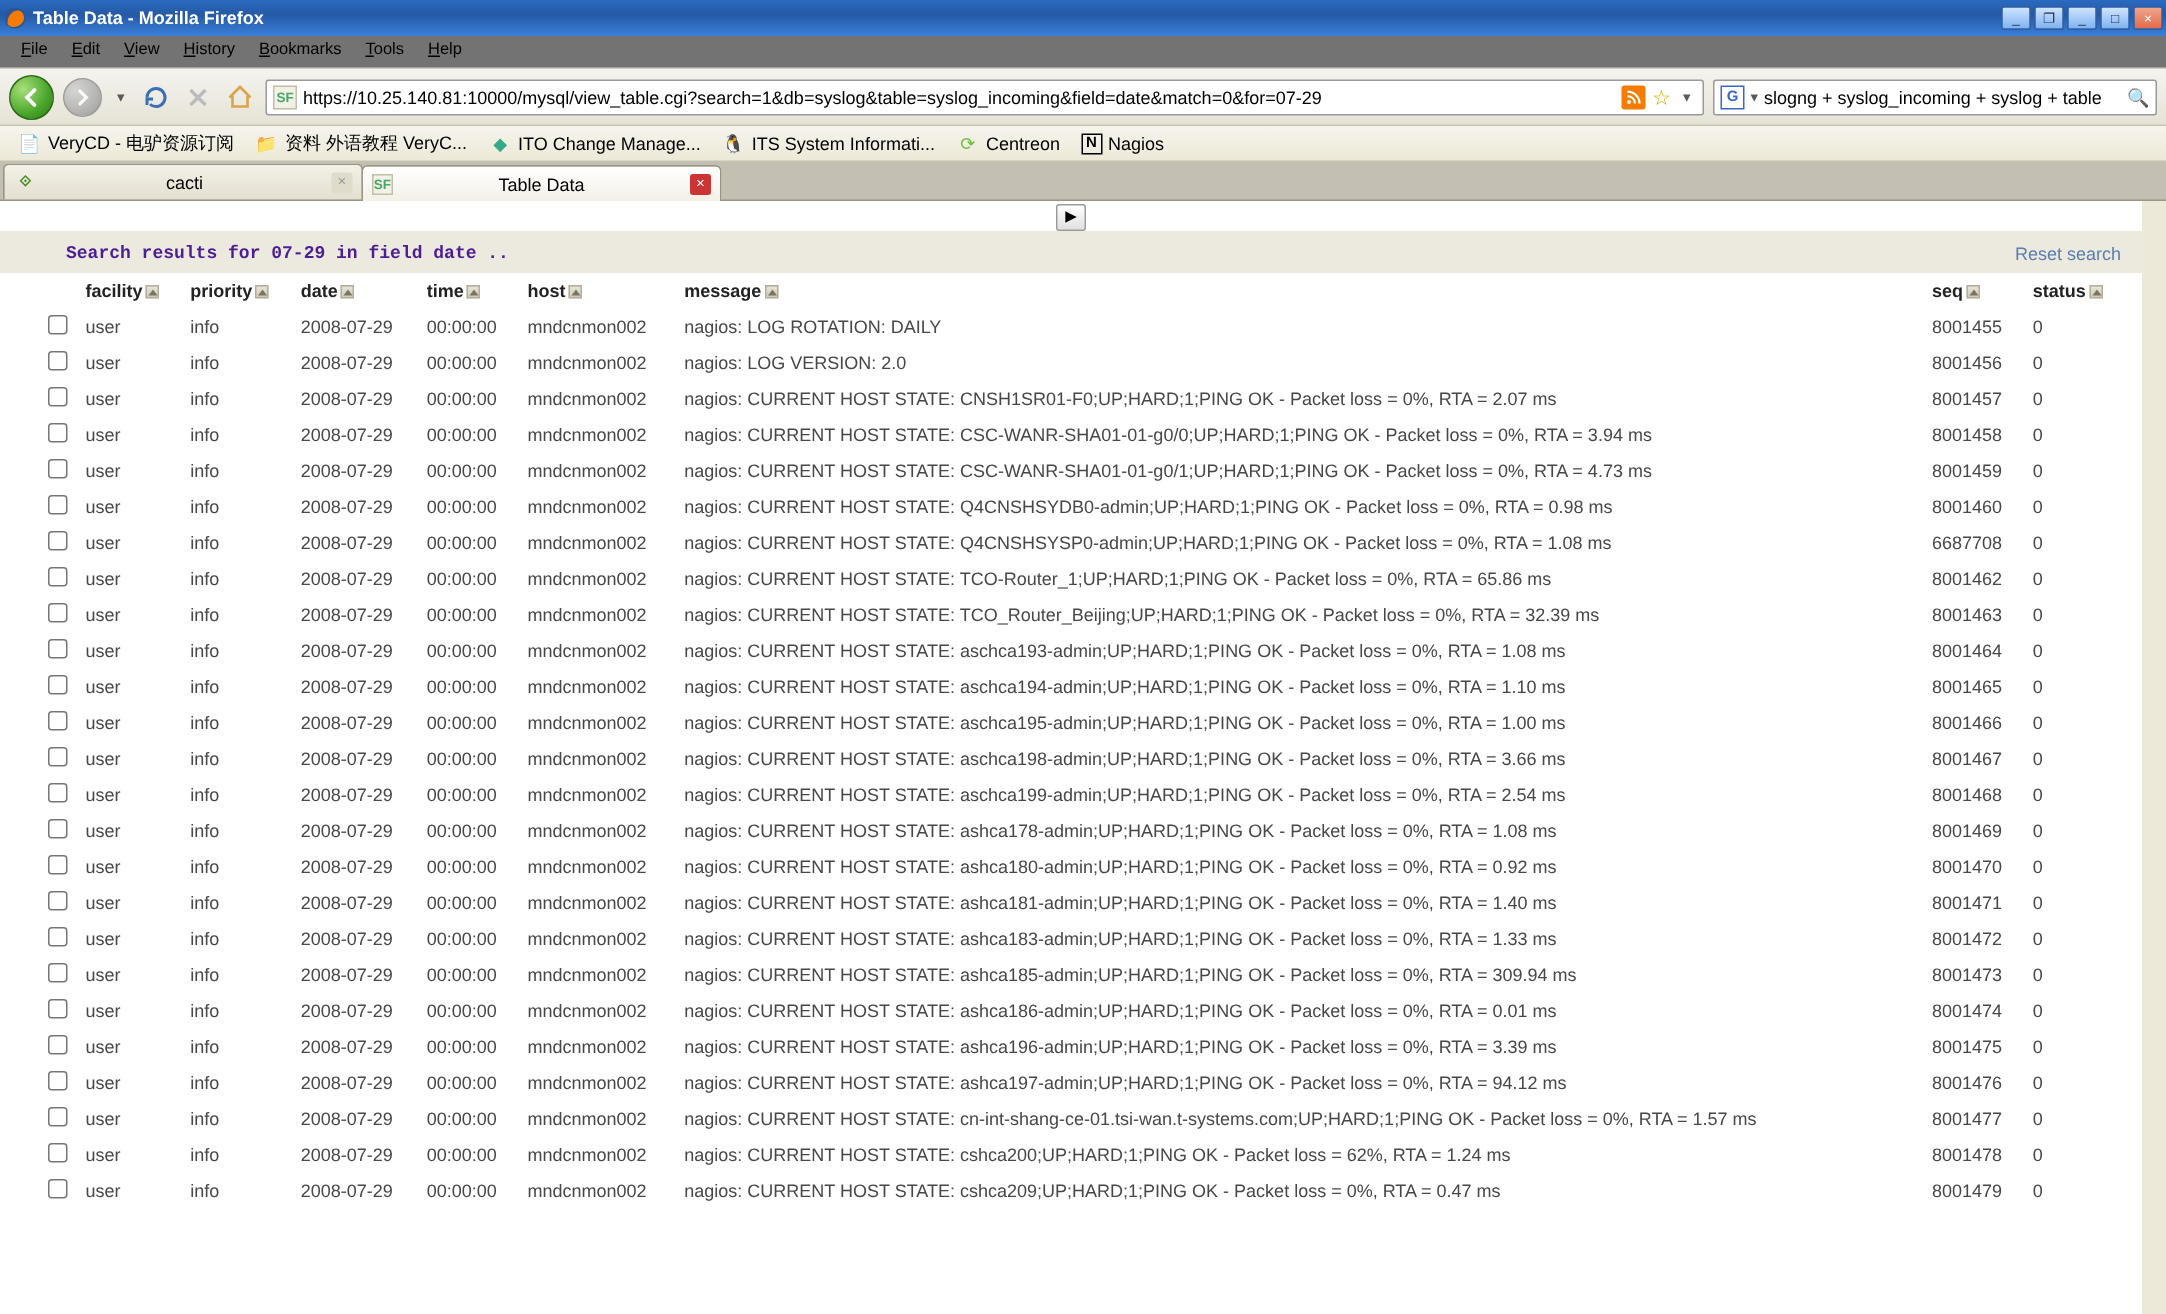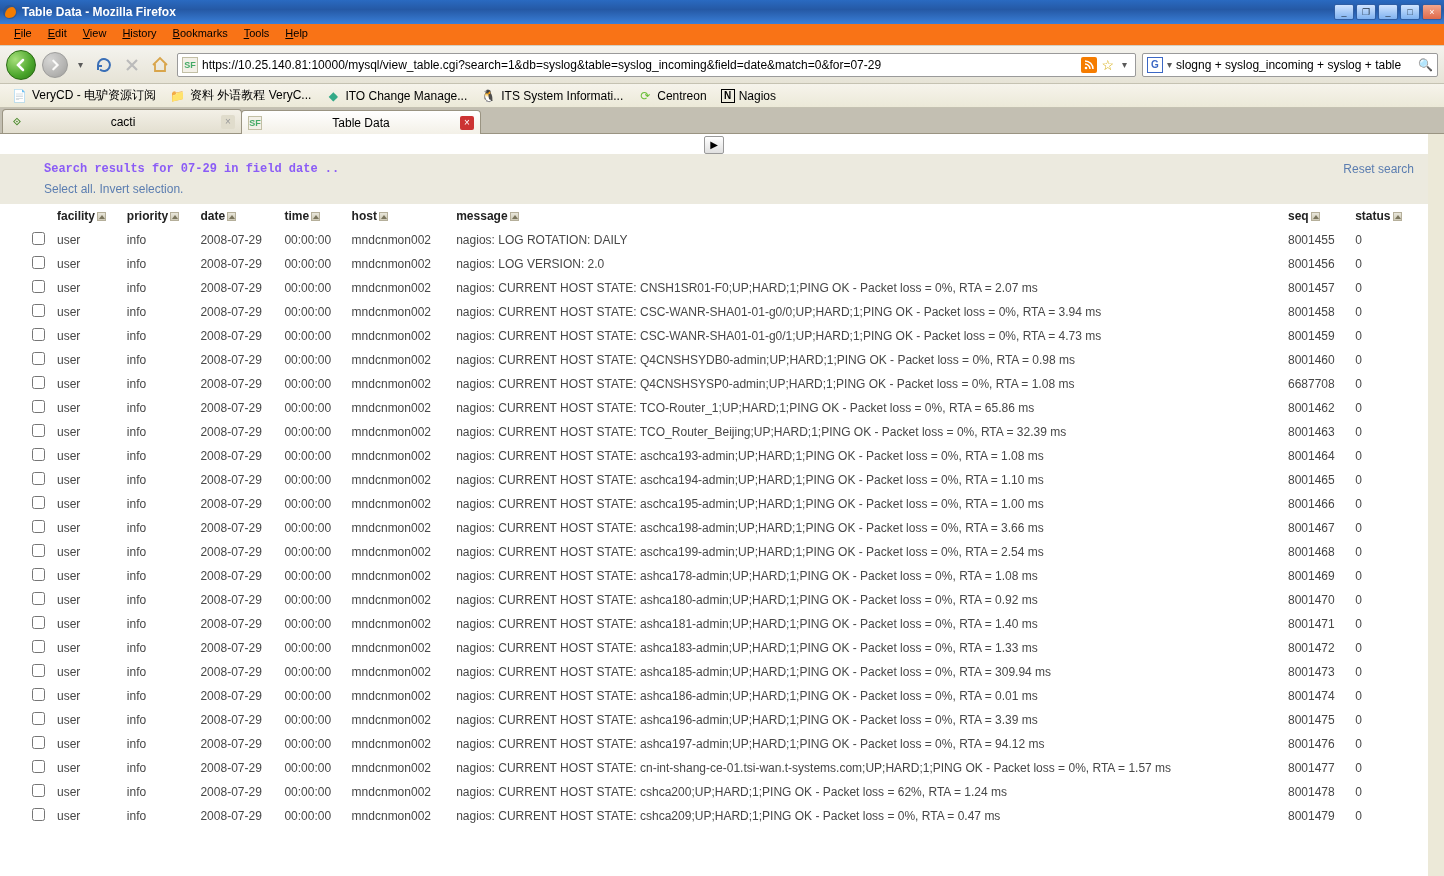--- a/index.html
+++ b/index.html
@@ -7,21 +7,21 @@
 
 
 .titlebar { height: 24px; background: linear-gradient(to bottom, #2a6ac1, #2559a5 40%, #3a7fd8); color: #fff; display: flex; align-items: center; padding: 0 2px; font-size: 12px; }
 .titlebar .ff-icon { width: 16px; height: 16px; margin-right: 4px; display:inline-flex;align-items:center;justify-content:center; }
 .titlebar .title-text { font-weight: bold; }
 .titlebar .winbtns { margin-left: auto; display: flex; gap: 2px; }
 .titlebar .winbtn { width: 20px; height: 16px; background: linear-gradient(#d0e4ff,#7fb2f0); border: 1px solid #2f5ea3; border-radius: 2px; display:flex;align-items:center;justify-content:center;font-size:9px;font-family:Arial;color:#234; }
 .titlebar .close { background: linear-gradient(#f1a68d,#e06a4a); color:#fff;}
 
 
-.menubar { height: 22px; background: #f97316; border-bottom: 1px solid #d3d0c2; display: flex; align-items: stretch; padding-left: 6px; }
+.menubar { height: 22px; background: #737373; border-bottom: 1px solid #d3d0c2; display: flex; align-items: stretch; padding-left: 6px; }
 .menubar .mitem { padding: 3px 8px; color: #000; }
 .menubar .mitem u { text-decoration: underline; }
 
 
 .navtoolbar { height: 38px; background: linear-gradient(#f4f3ee,#e6e3d6); border-bottom: 1px solid #c5c2b2; display: flex; align-items: center; padding: 0 6px; gap: 6px; }
 .navbtn { width: 30px; height: 30px; border-radius: 50%; display:flex;align-items:center;justify-content:center; }
 .navbtn.back { background: radial-gradient(circle at 30% 30%, #a7e07b, #4aa52b 60%, #2a7a14); border:1px solid #2a6a14; }
 .navbtn.fwd  { background: radial-gradient(circle at 30% 30%, #d0d0d0, #a9a9a9 60%, #888); border:1px solid #888; opacity:.8;}
 .navicon { width: 22px; height: 22px; display:flex;align-items:center;justify-content:center; color:#5a5a5a; font-size:16px; }
 .urlbar { flex: 1; height: 24px; background: #fff; border: 1px solid #9a9a9a; display: flex; align-items: center; padding: 0 4px; gap:4px; border-radius:2px;}
@@ -60,21 +60,21 @@
 .vscrollbar .arrow { height:16px; background:#cdc8b8; border:1px solid #9a9482; display:flex;align-items:center;justify-content:center;font-size:9px;color:#444;}
 .vscrollbar .track { position:absolute; top:16px; bottom:16px; left:0; right:0; }
 .vscrollbar .thumb { position:absolute; top:0; left:1px; right:1px; height:55%; background:#c5c0af; border:1px solid #9a9482; border-radius:2px;}
 .vscrollbar .adn { position:absolute; bottom:0; left:0; right:0;}
 
 
 .page { padding: 0 0 0 0; }
 .play-row { text-align:center; padding-top:2px;}
 .playbtn { display:inline-block; width:20px;height:18px; border:1px solid #999; background:linear-gradient(#fff,#e0e0e0); border-radius:2px; font-size:10px; line-height:16px;}
 .crumbbar { background:#eceadf; padding: 8px 14px 6px 44px; display:flex; align-items:center; }
-.crumbbar .heading { font: bold 12px "Courier New", monospace; color:#8b5cf6; flex:1;}
+.crumbbar .heading { font: bold 12px "Courier New", monospace; color:#4c1d95; flex:1;}
 .crumbbar .reset { color:#5b7db0; font-size:12px; text-decoration:none; white-space:nowrap;}
 .selrow { background:#eceadf; padding: 0 14px 8px 44px; font-size:12px;}
 .selrow a { color:#5b7db0; text-decoration:none;}
 .tablewrap { padding: 0 12px 0 0; }
 
 table.data { width:100%; border-collapse: collapse; font-size: 12px; }
 table.data th { text-align:left; font-weight:bold; padding:5px 6px; color:#222; white-space:nowrap; vertical-align:middle;}
 table.data td { padding:4px 6px; color:#474747; white-space:nowrap; }
 th .sorticon { display:inline-block; width:9px;height:9px; margin-left:2px; background:linear-gradient(#e8e6da,#cfcab8); border:1px solid #b5af9a; position:relative; top:1px;}
 th .sorticon::before { content:""; position:absolute; left:1px; top:2px; border-left:3px solid transparent; border-right:3px solid transparent; border-bottom:4px solid #7a755d;}
@@ -203,24 +203,20 @@
   <div class="page">
     <div class="play-row">
       <span class="playbtn">▶</span>
     </div>
     <div class="crumbbar">
       <div class="heading">
         <span>Search results for </span><b>07-29</b><span> in field </span><b>date</b><span> ..</span>
       </div>
       <a href="#" class="reset">Reset search</a>
     </div>
-    <div class="selrow">
-      <a href="#">Select all.</a>
-      <a href="#">Invert selection.</a>
-    </div>
     <div class="tablewrap">
       <table class="data">
         <thead>
             <tr id="thead-row">
               <th class="chkcol"></th>
               <th><span>facility</span><span class="sorticon"></span></th>
               <th><span>priority</span><span class="sorticon"></span></th>
               <th><span>date</span><span class="sorticon"></span></th>
               <th><span>time</span><span class="sorticon"></span></th>
               <th><span>host</span><span class="sorticon"></span></th>

